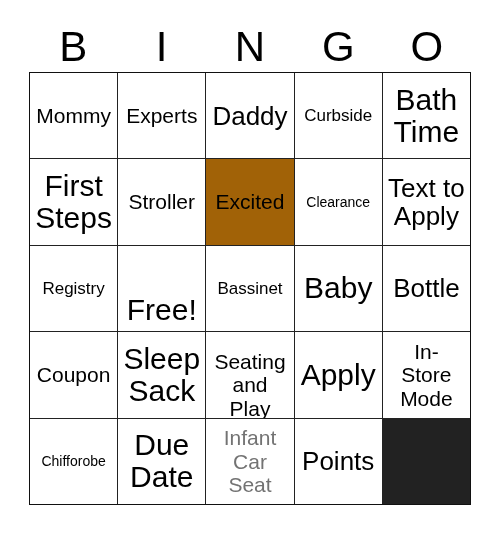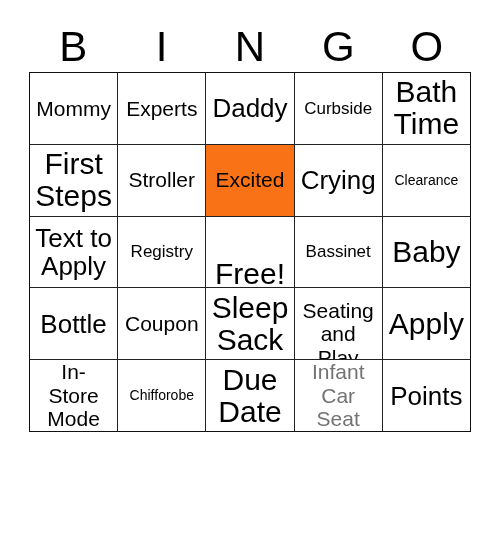--- a/index.html
+++ b/index.html
@@ -43,21 +43,21 @@
     color: #000000;
     font-family: "Liberation Sans", sans-serif;
   }
 
   
   #bingo-grid {
     position: absolute;
     left: 29px;
     top: 72px;
     width: 442px;
-    height: 360px;
+    height: 433px;
     display: grid;
     grid-template-columns: repeat(5, 1fr);
     grid-template-rows: repeat(5, 1fr);
     background: #222222;
     gap: 1px;
     border: 1px solid #111111;
     box-sizing: border-box;
   }
 
   .bingo-cell {
@@ -120,25 +120,22 @@
 Time</span>
       </div>
 
     <div class="bingo-cell" style="background: rgb(255, 255, 255);">
         <span class="cell-text fs-xl" style="color: rgb(0, 0, 0);">First
 Steps</span>
       </div>
     <div class="bingo-cell" style="background: rgb(255, 255, 255);">
         <span class="cell-text fs-md" style="color: rgb(0, 0, 0);">Stroller</span>
       </div>
-    <div class="bingo-cell" style="background: #f97316;">
+    <div class="bingo-cell" style="background: #a16207;">
         <span class="cell-text fs-md" style="color: rgb(0, 0, 0);">Excited</span>
-      </div>
-    <div class="bingo-cell" style="background: rgb(255, 255, 255);">
-        <span class="cell-text fs-lg" style="color: rgb(0, 0, 0);">Crying</span>
       </div>
     <div class="bingo-cell" style="background: rgb(255, 255, 255);">
         <span class="cell-text fs-xs" style="color: rgb(0, 0, 0);">Clearance</span>
       </div>
 
     <div class="bingo-cell" style="background: rgb(255, 255, 255);">
         <span class="cell-text fs-lg" style="color: rgb(0, 0, 0);">Text to
 Apply</span>
       </div>
     <div class="bingo-cell" style="background: rgb(255, 255, 255);">

